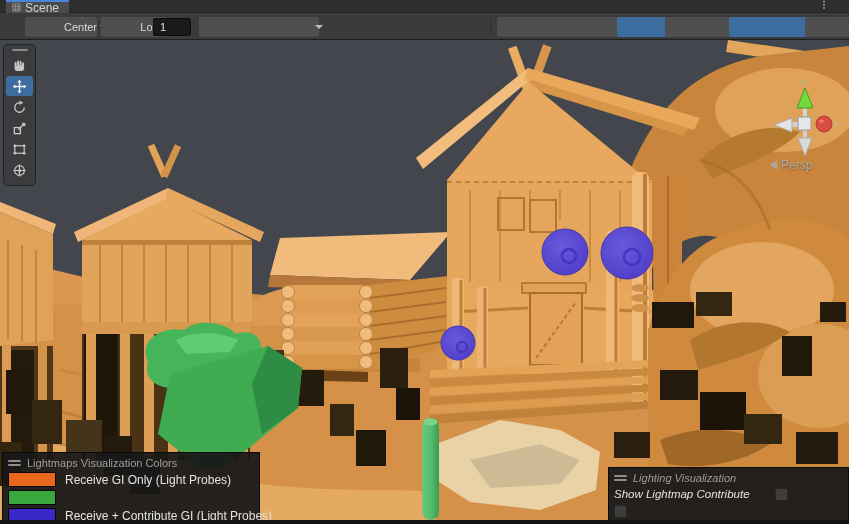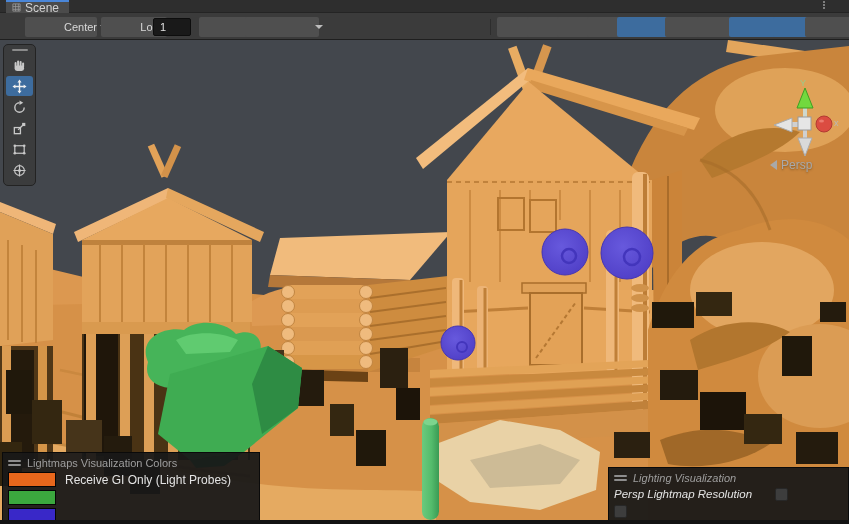--- a/index.html
+++ b/index.html
@@ -479,33 +479,34 @@
     </div>
     <div class="legend-row">
       <span class="swatch" style="background-color: rgb(232, 103, 28);"></span>
       <span class="legend-label">Receive GI Only (Light Probes)</span>
     </div>
     <div class="legend-row">
       <span class="swatch" style="background-color: rgb(59, 168, 62);"></span>
     </div>
     <div class="legend-row">
       <span class="swatch" style="background-color: rgb(57, 40, 200);"></span>
+      <span class="legend-label">Receive + Contribute GI (Light Probes)</span>
     </div>
   </div>
 
   <div class="panel viz-panel">
     <div class="panel-title">
       <span class="burger">
           <i></i>
           <i></i>
         </span>
       <span>Lighting Visualization</span>
     </div>
     <div class="viz-row">
-      <span class="viz-label">Persp Lightmap Resolution</span>
+      <span class="viz-label">Show Lightmap Contribute</span>
       <span class="checkbox"></span>
     </div>
     <div class="viz-row">
       <span class="checkbox"></span>
     </div>
   </div>
 
   <div class="bottom-edge"></div>
 </div>
 

